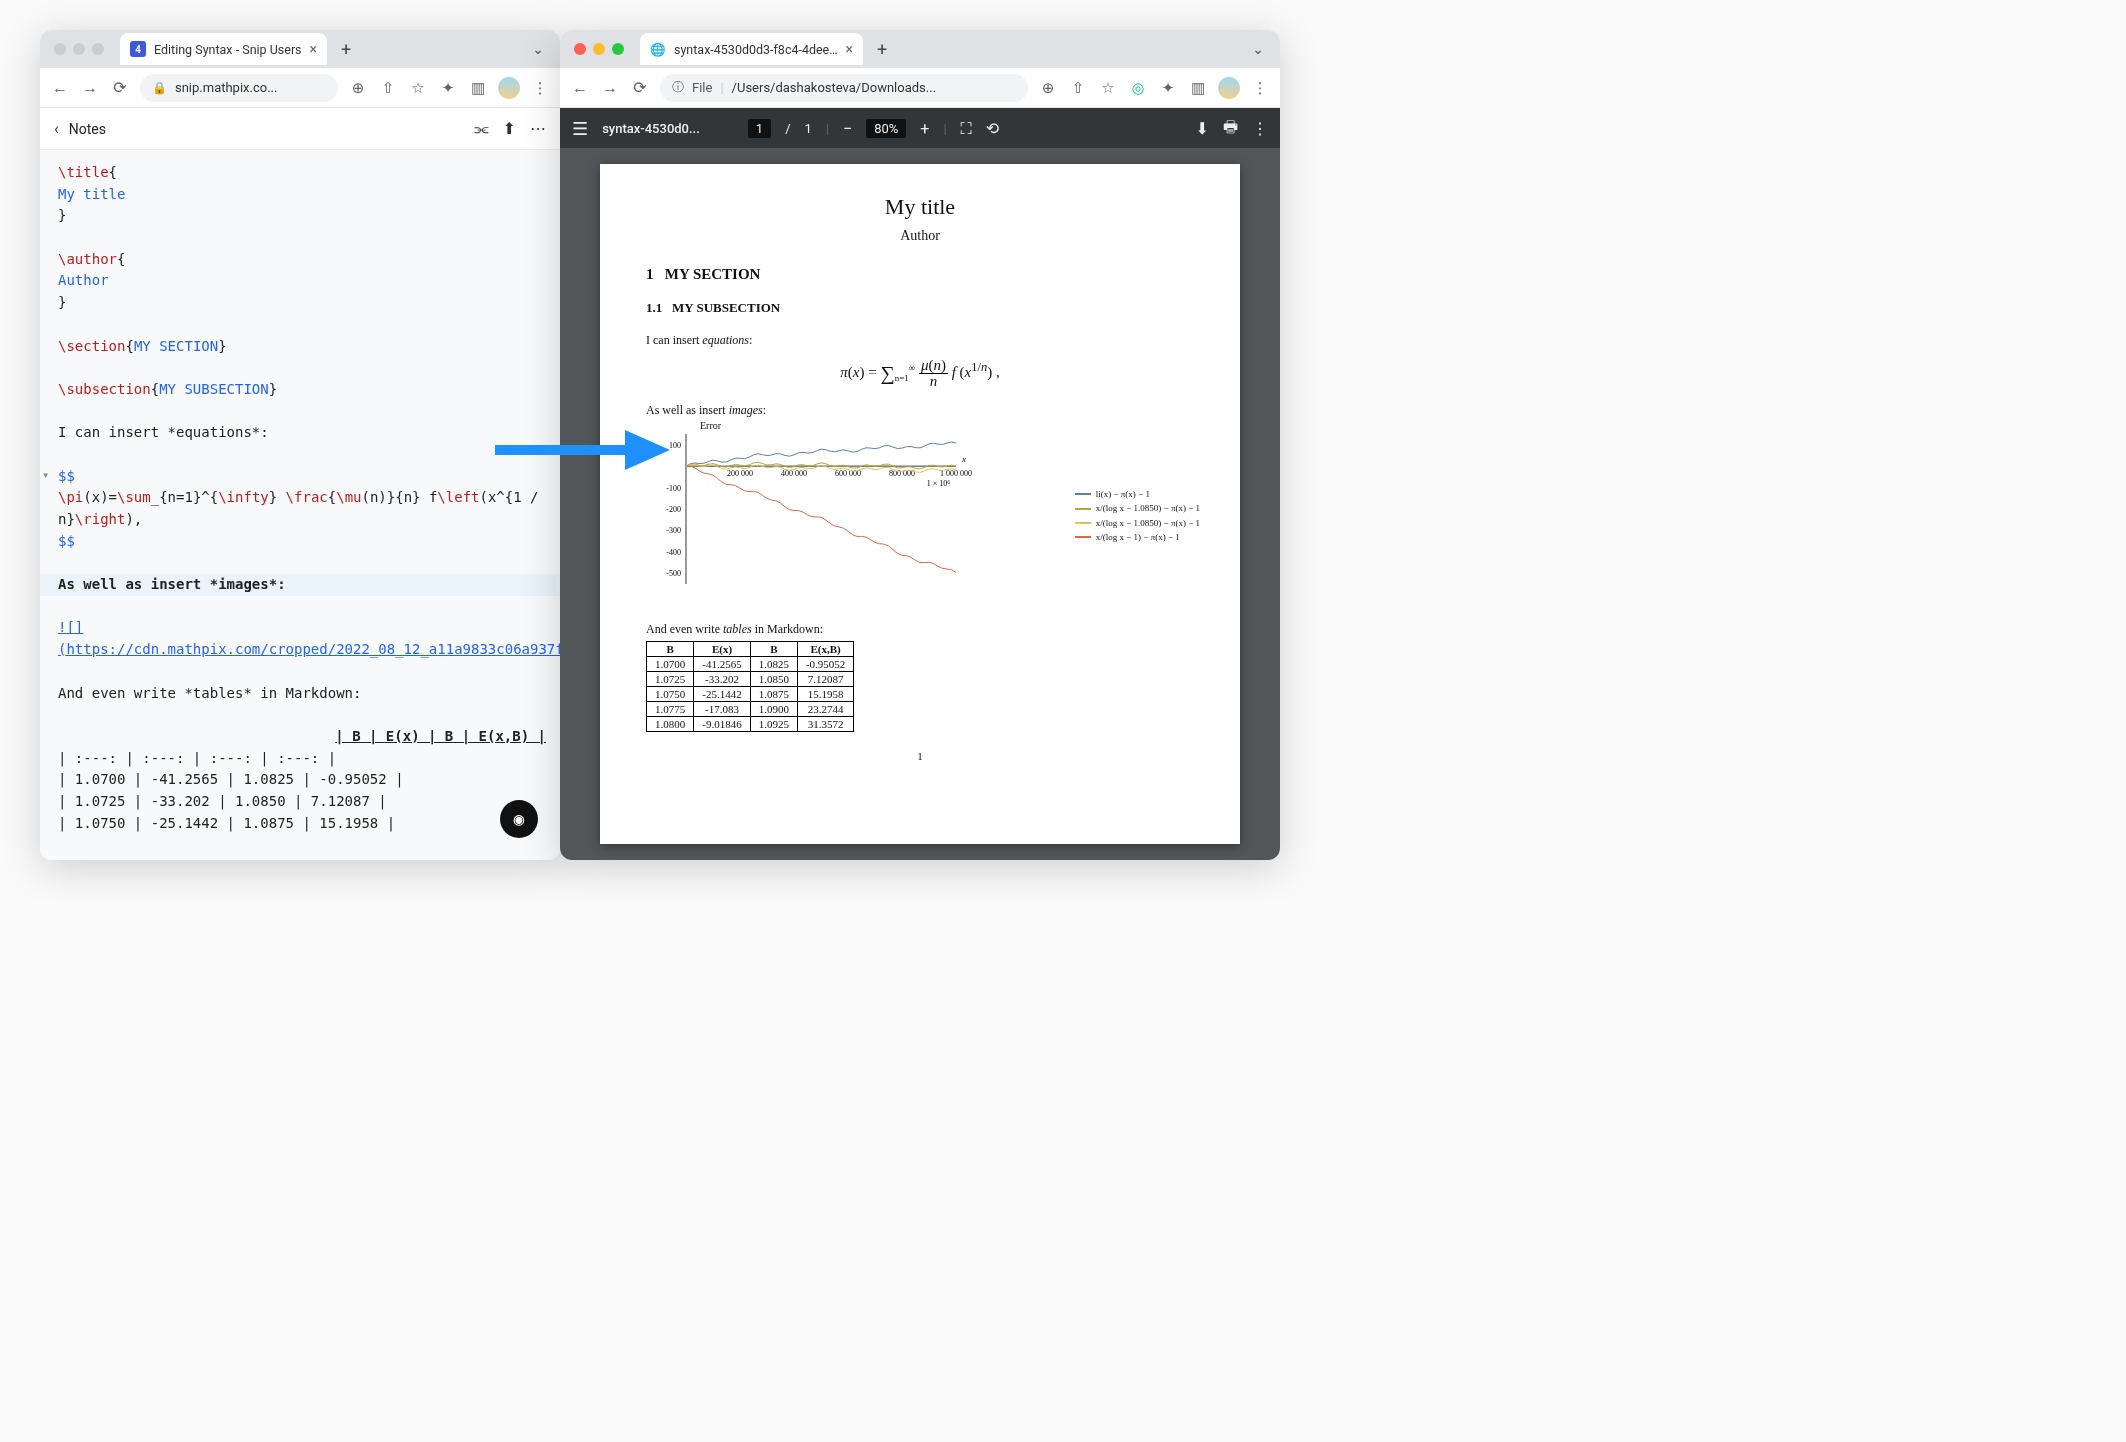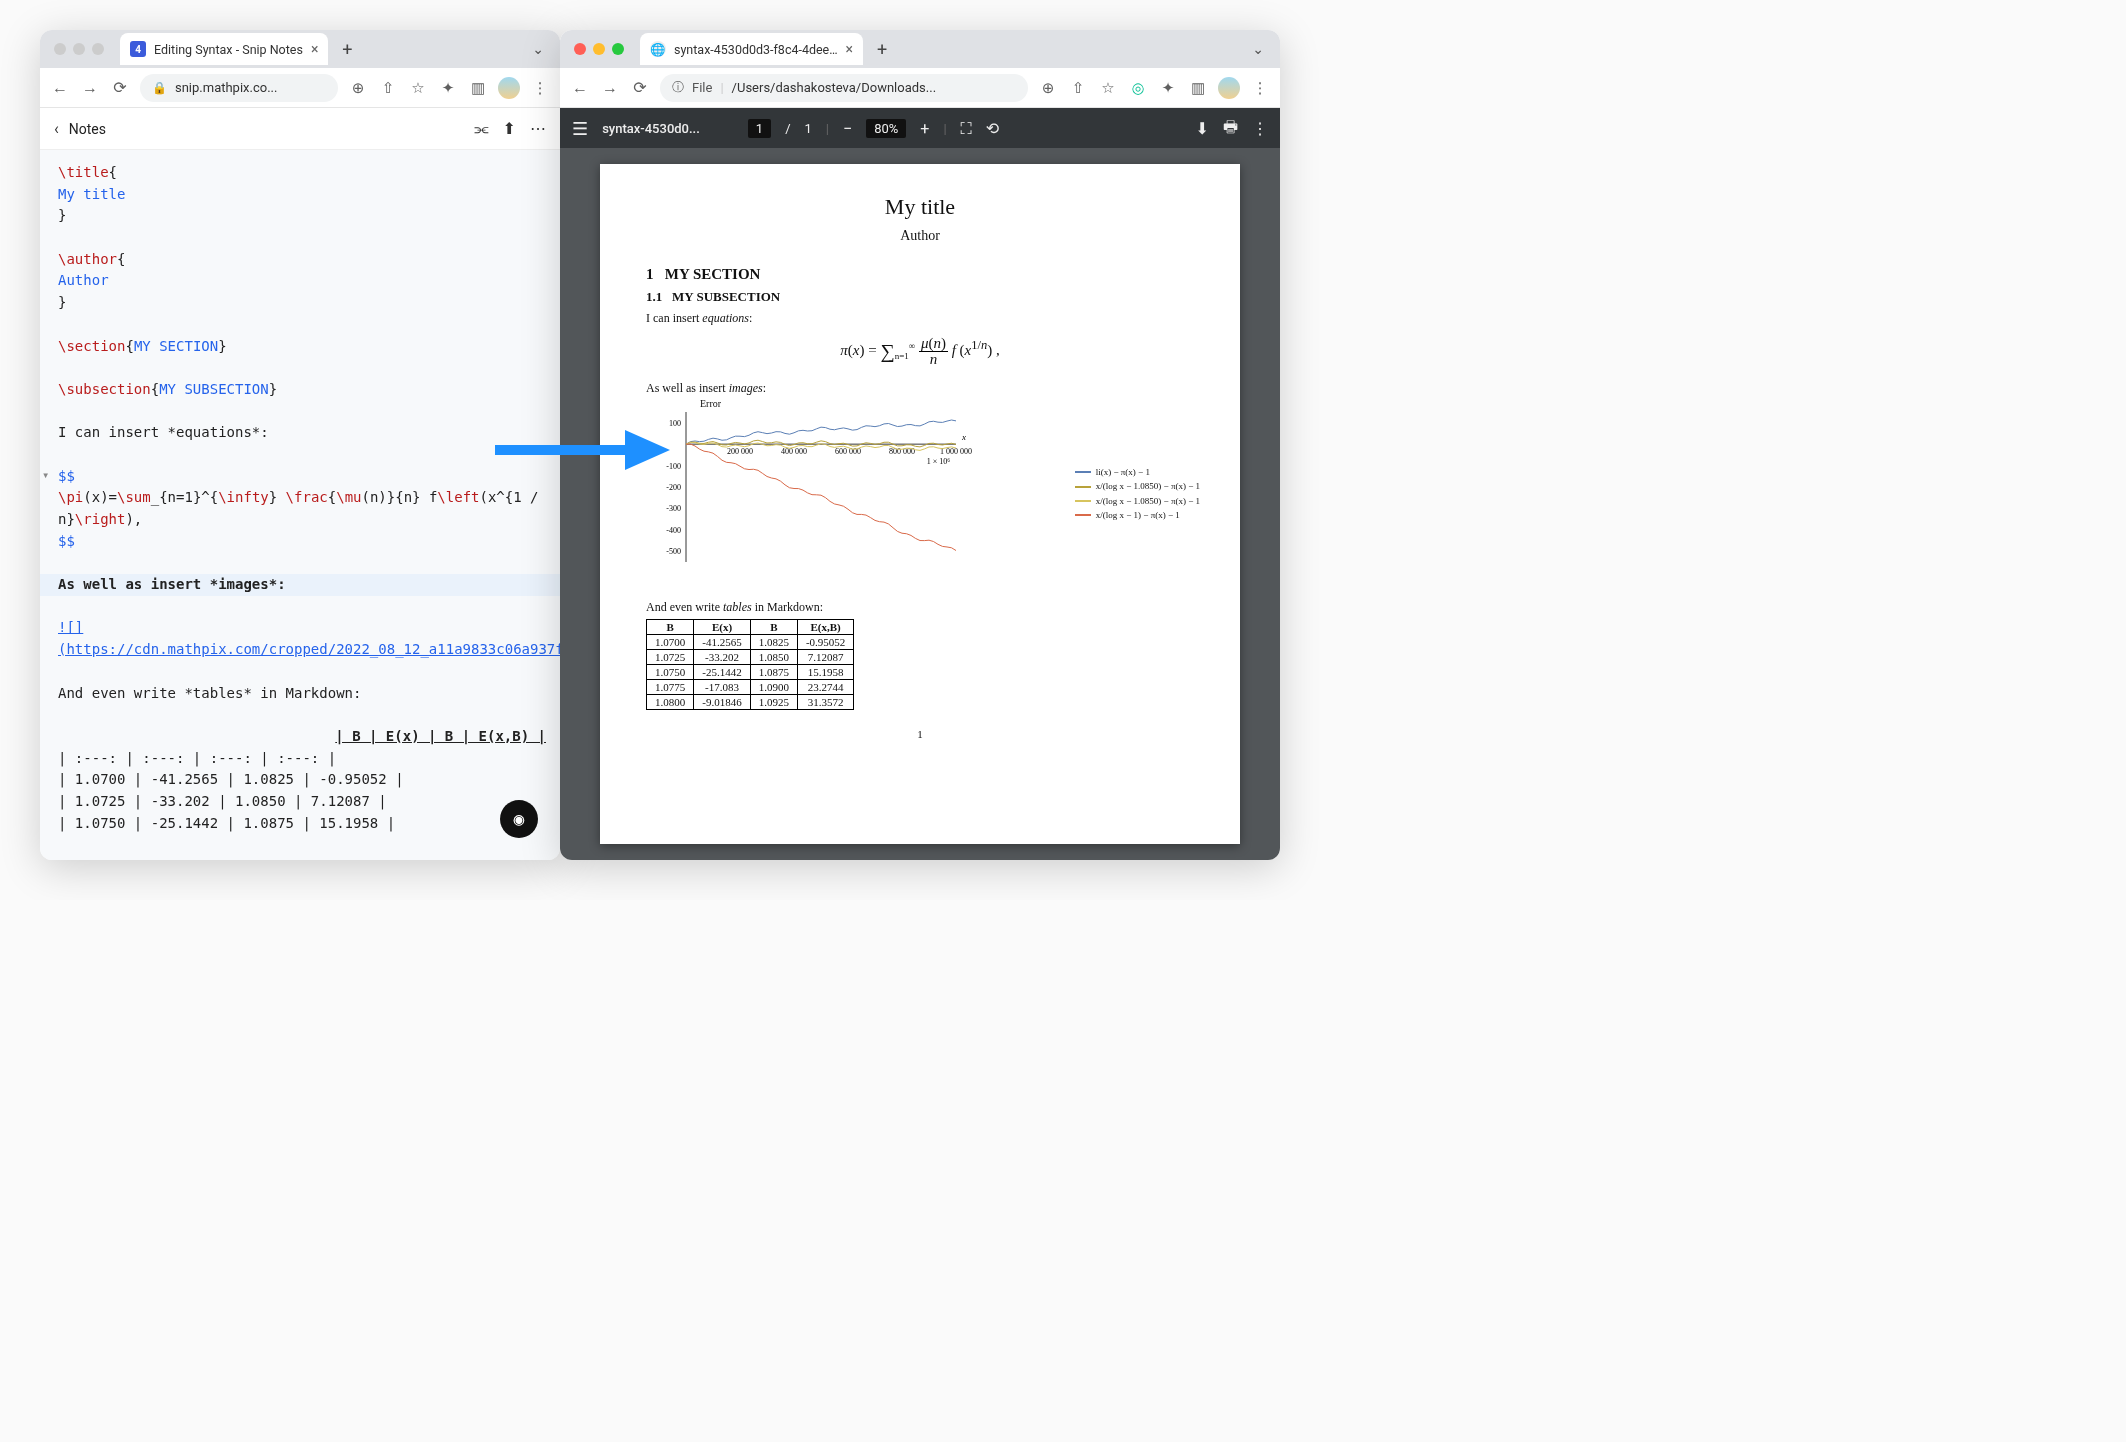--- a/index.html
+++ b/index.html
@@ -130,21 +130,21 @@
   .pdf-viewport { flex:1; background:#525659; display:flex; justify-content:center; padding:16px; overflow:auto; }
   .pdf-page {
     width: 640px; background:#fff; box-shadow:0 2px 10px rgba(0,0,0,.4);
     padding: 30px 46px 40px;
     font-family: "Latin Modern", Georgia, "Times New Roman", serif;
     color:#111; font-size:12px;
   }
   .pdf-page h1 { text-align:center; font-size:22px; font-weight:400; margin-bottom:8px; }
   .pdf-page .author { text-align:center; font-size:14px; margin-bottom:22px; }
   .pdf-page .sec { font-weight:700; font-size:15px; margin:10px 0 6px; }
-  .pdf-page .subsec { font-weight:700; font-size:13px; margin:6px 0; }
+  .pdf-page .subsec { font-weight:700; font-size:13px; margin:17px 0; }
   .pdf-page em { font-style: italic; }
   .eqn { text-align:center; font-size:15px; margin:10px 0 14px; font-family: Georgia, serif; }
 
   .chartwrap { position:relative; margin:6px 0 14px; }
   .chartwrap .errlabel { position:absolute; left:38px; top:-4px; font-size:10px;margin-left:16px; }
   .legend { position:absolute; right:-6px; top:48px; font-size:9px; line-height:1.6;margin-top:15px; }
   .legend .row { display:flex; align-items:center; gap:5px; }
   .legend .sw { width:16px; height:2px; }
 
   table.data { border-collapse: collapse; margin-top:4px; font-size:11px; }
@@ -163,21 +163,21 @@
 
 <div class="window window-left">
   <div class="tabstrip">
     <div class="traffic">
       <div class="dot dot-grey"></div>
       <div class="dot dot-grey"></div>
       <div class="dot dot-grey"></div>
     </div>
     <div class="tab">
       <span class="favicon" style="background:#3b5bdb;color:#fff;font-size:10px;font-weight:700;">4</span>
-      <span>Editing Syntax - Snip Notes</span>
+      <span>Editing Syntax - Snip Users</span>
       <span class="closex">×</span>
     </div>
     <div class="newtab">+</div>
     <div class="chev">⌄</div>
   </div>
   <div class="urlbar">
     <div class="navbtn">←</div>
     <div class="navbtn">→</div>
     <div class="navbtn">⟳</div>
     <div class="address">

